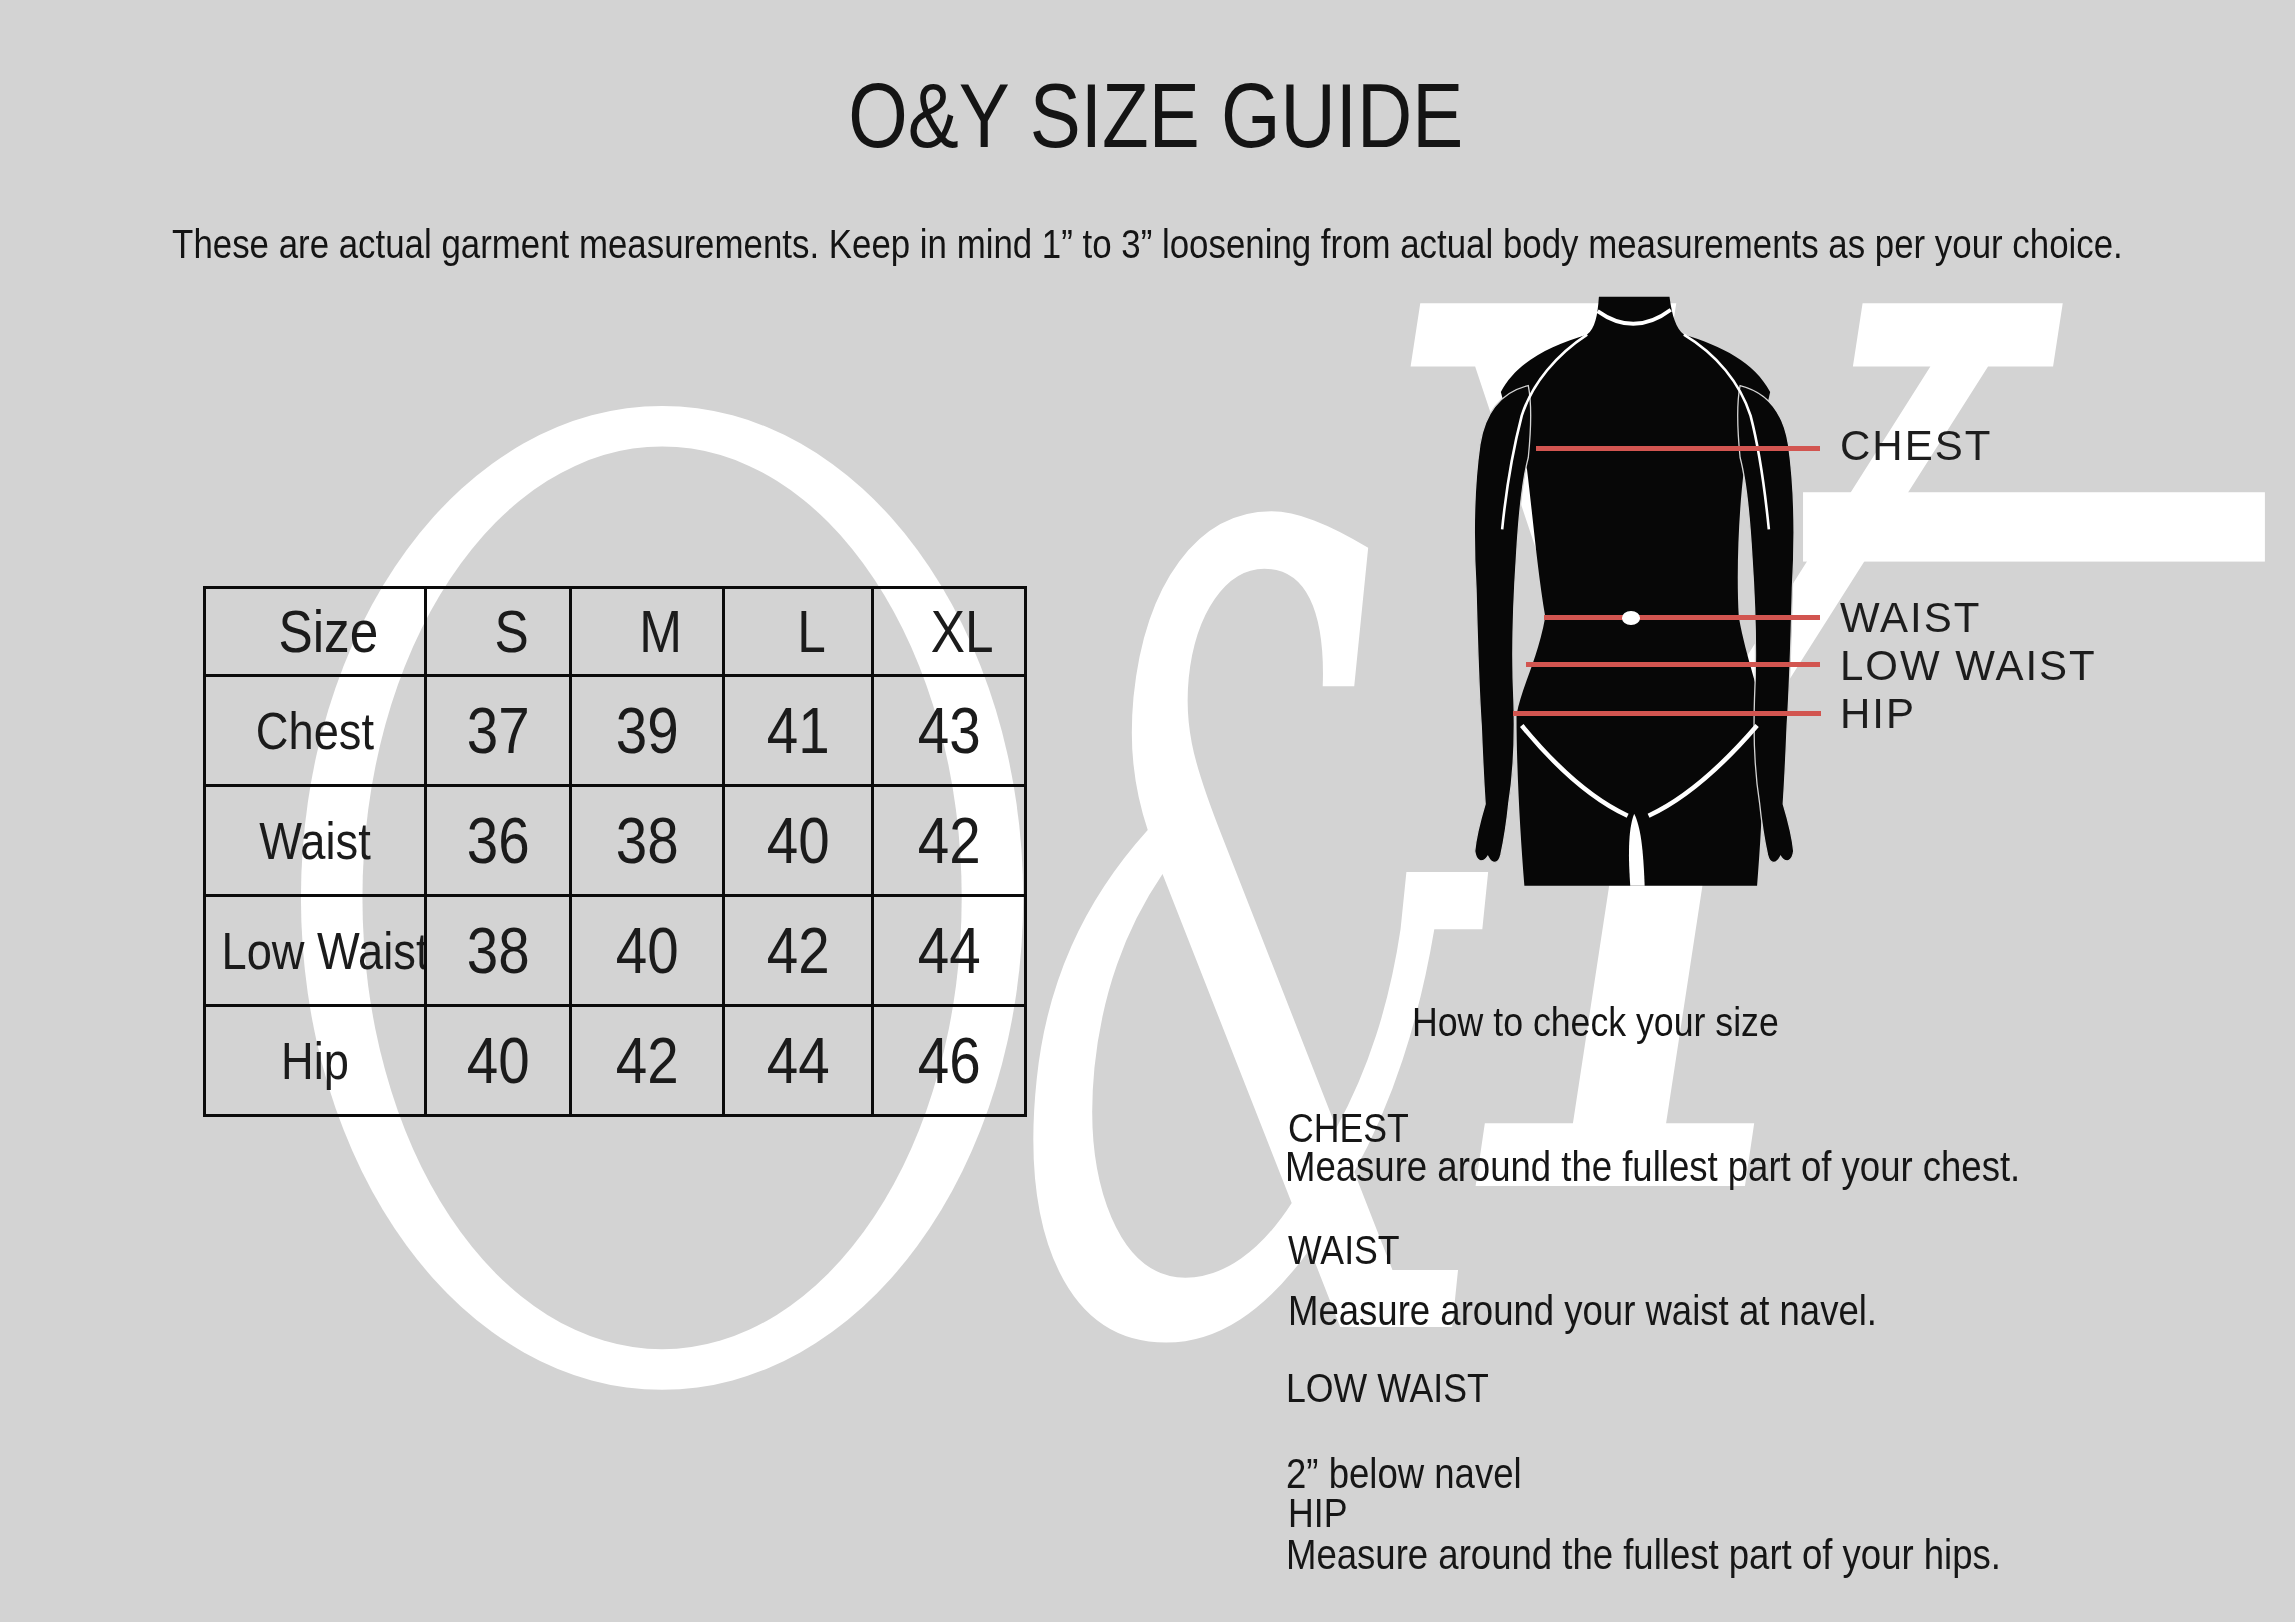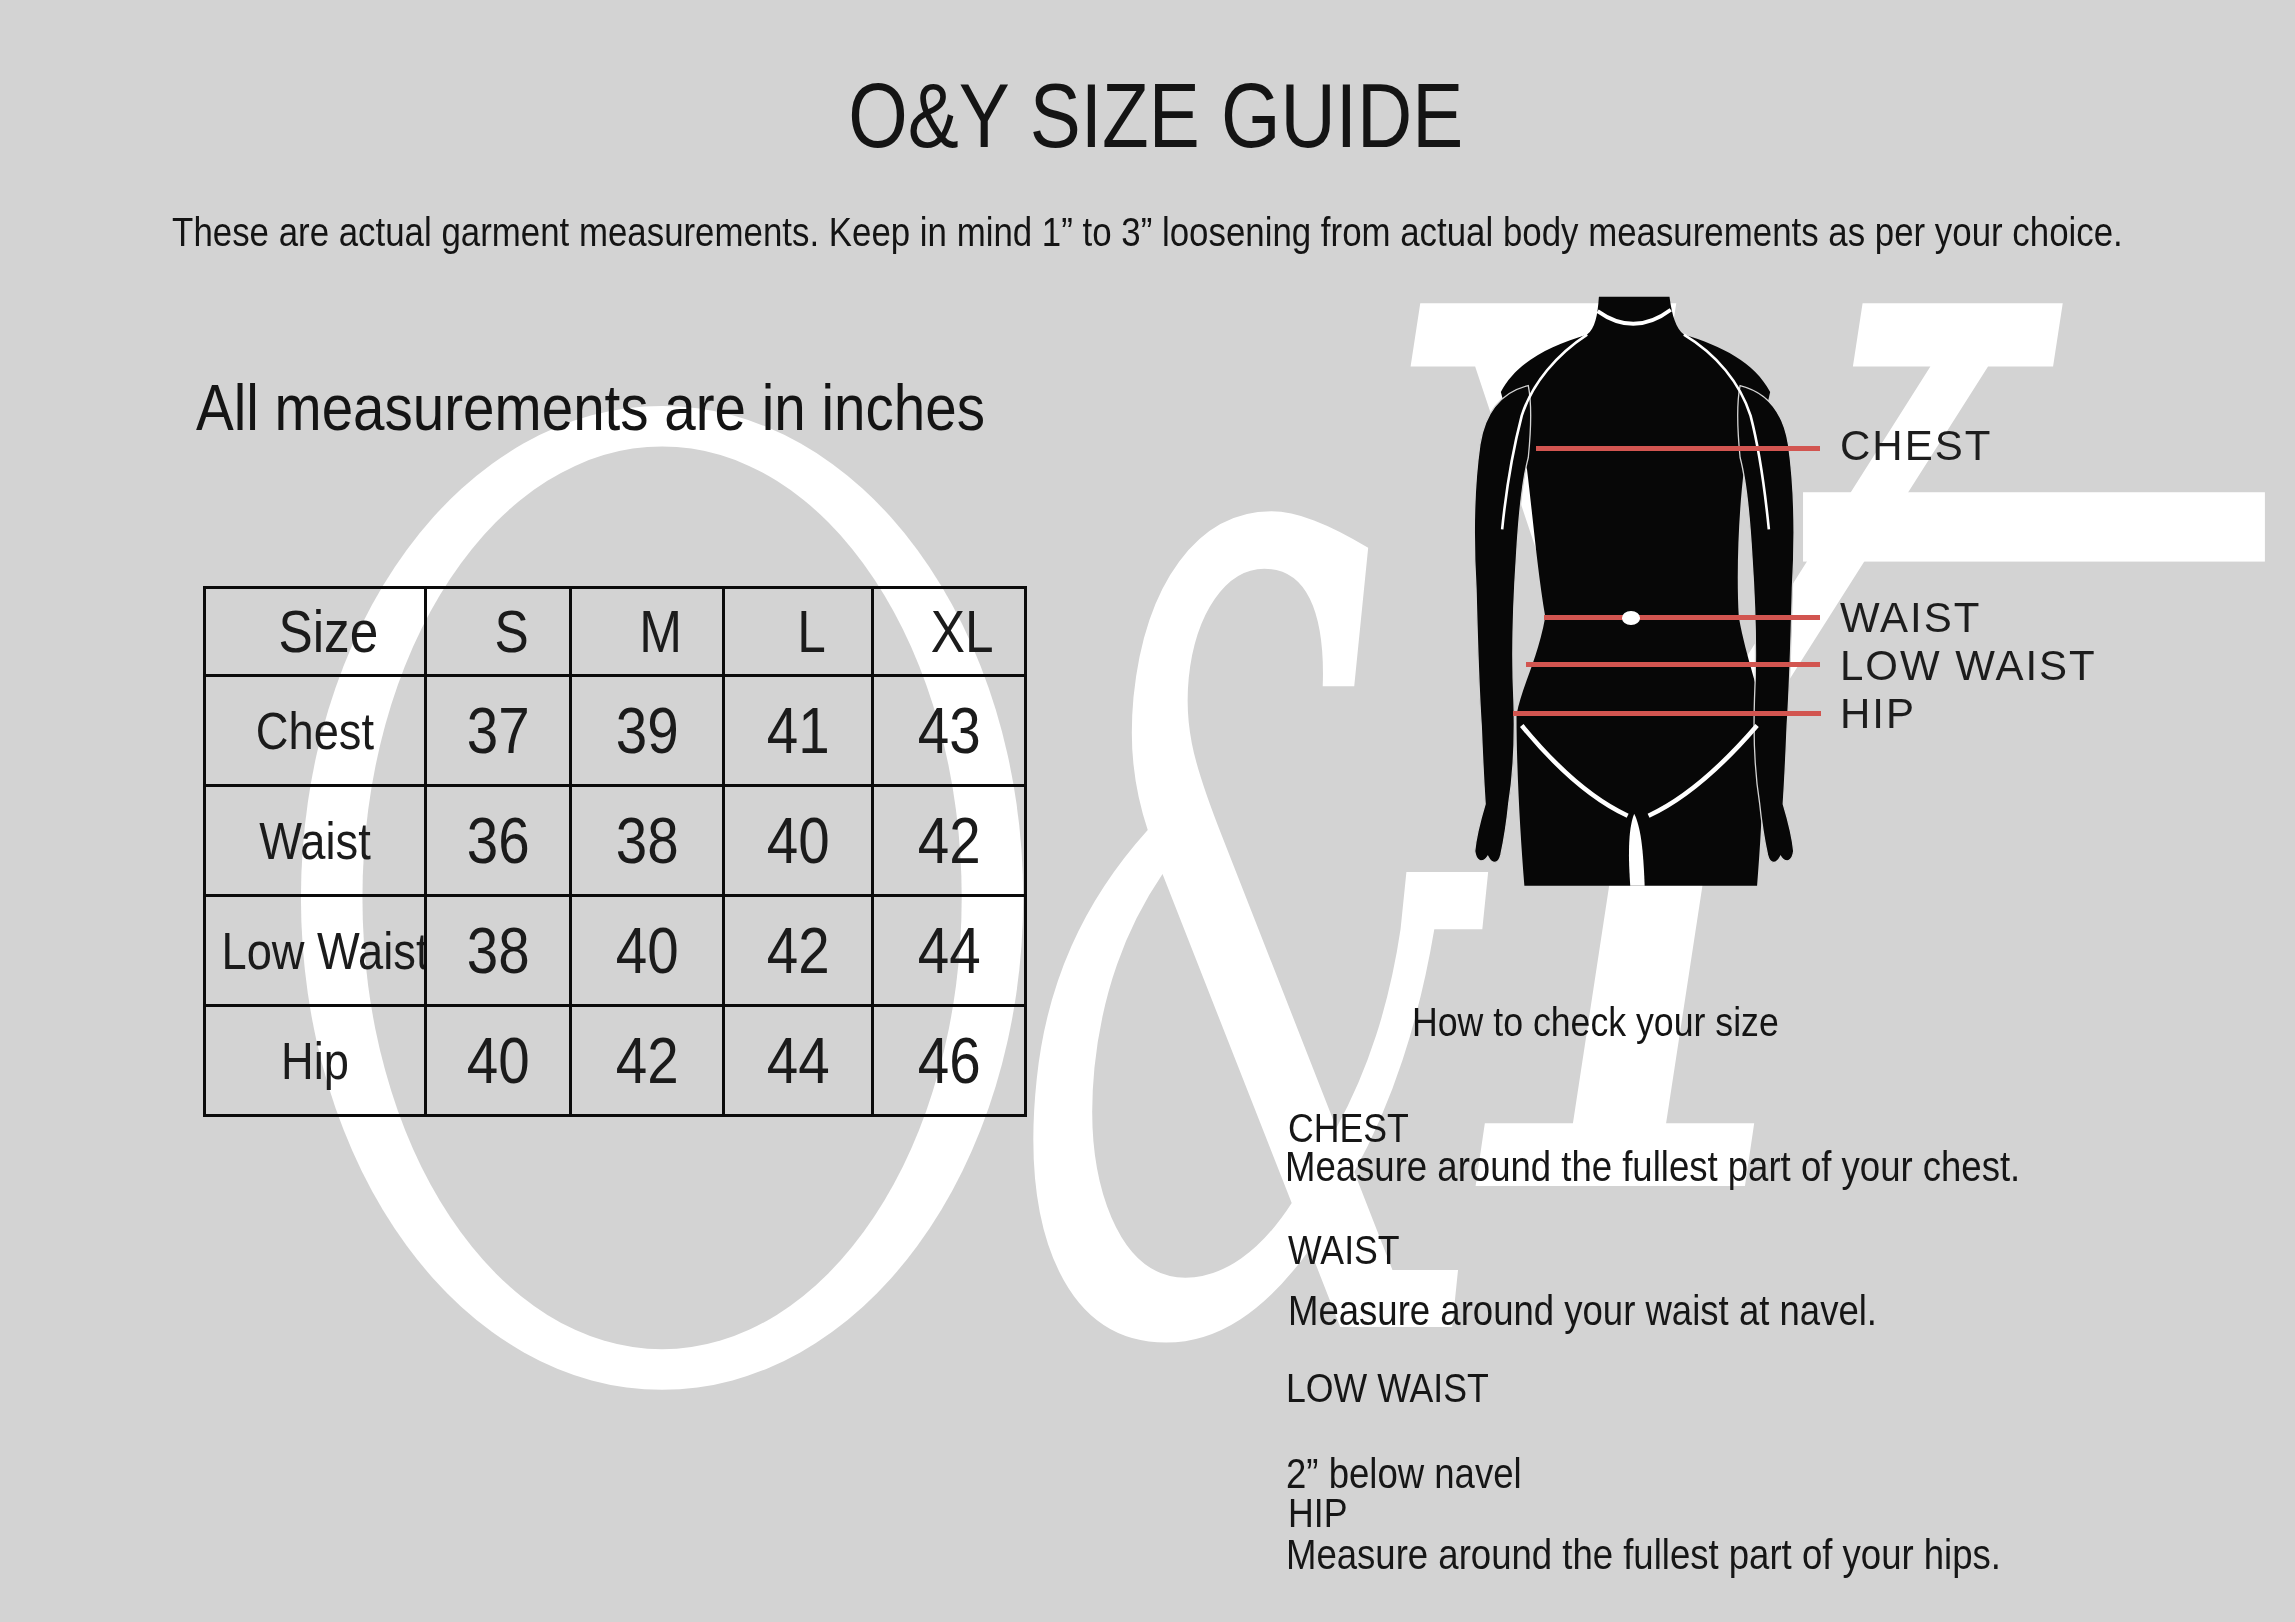--- a/index.html
+++ b/index.html
@@ -37,21 +37,21 @@
                background:#fff; border-radius:50%; z-index:5; }
   .flabel { position:absolute; left:1840px; z-index:6; font-size:42px; line-height:1;
             letter-spacing:2px; color:#1d1d1d; }
   .flabel-chest { top:425px; }
   .flabel-waist { top:597px; }
   .flabel-low   { top:645px; }
   .flabel-hip   { top:693px; }
 
   
   .title    { top:65px;  font-size:90px; z-index:6;margin-left:16px; }
-  .subtitle { top:209px; font-size:41px;  z-index:6; }
+  .subtitle { top:221px; font-size:41px;  z-index:6; }
   .units    { left:196px; top:370px; font-size:65px; z-index:6; }
 
   
   .size-table {
     position:absolute; left:203px; top:586px; z-index:3;
     border-collapse:collapse; table-layout:fixed; width:821px;
   }
   .size-table td {
     border:3.3px solid #0b0b0b; text-align:center; vertical-align:middle;
     background:transparent; color:#1b1b1b; overflow:hidden;
@@ -90,23 +90,20 @@
 
   <span class="wm-letter wm-amp">&amp;</span>
   <span class="wm-letter wm-y">Y</span>
 
   <div class="abs centered title">
     <span class="cxc">O&amp;Y SIZE GUIDE</span>
   </div>
   <div class="abs centered subtitle">
     <span class="cxc">These are actual garment measurements. Keep in mind 1” to 3” loosening from actual body measurements as per your choice.</span>
   </div>
-  <div class="abs units">
-    <span class="cx">All measurements are in inches</span>
-  </div>
 
   <table class="size-table">
     <colgroup>
       <col style="width:221px">
         <col style="width:145px">
         <col style="width:153px">
       <col style="width:149px">
         <col style="width:153px">
     </colgroup>
     <tbody>

